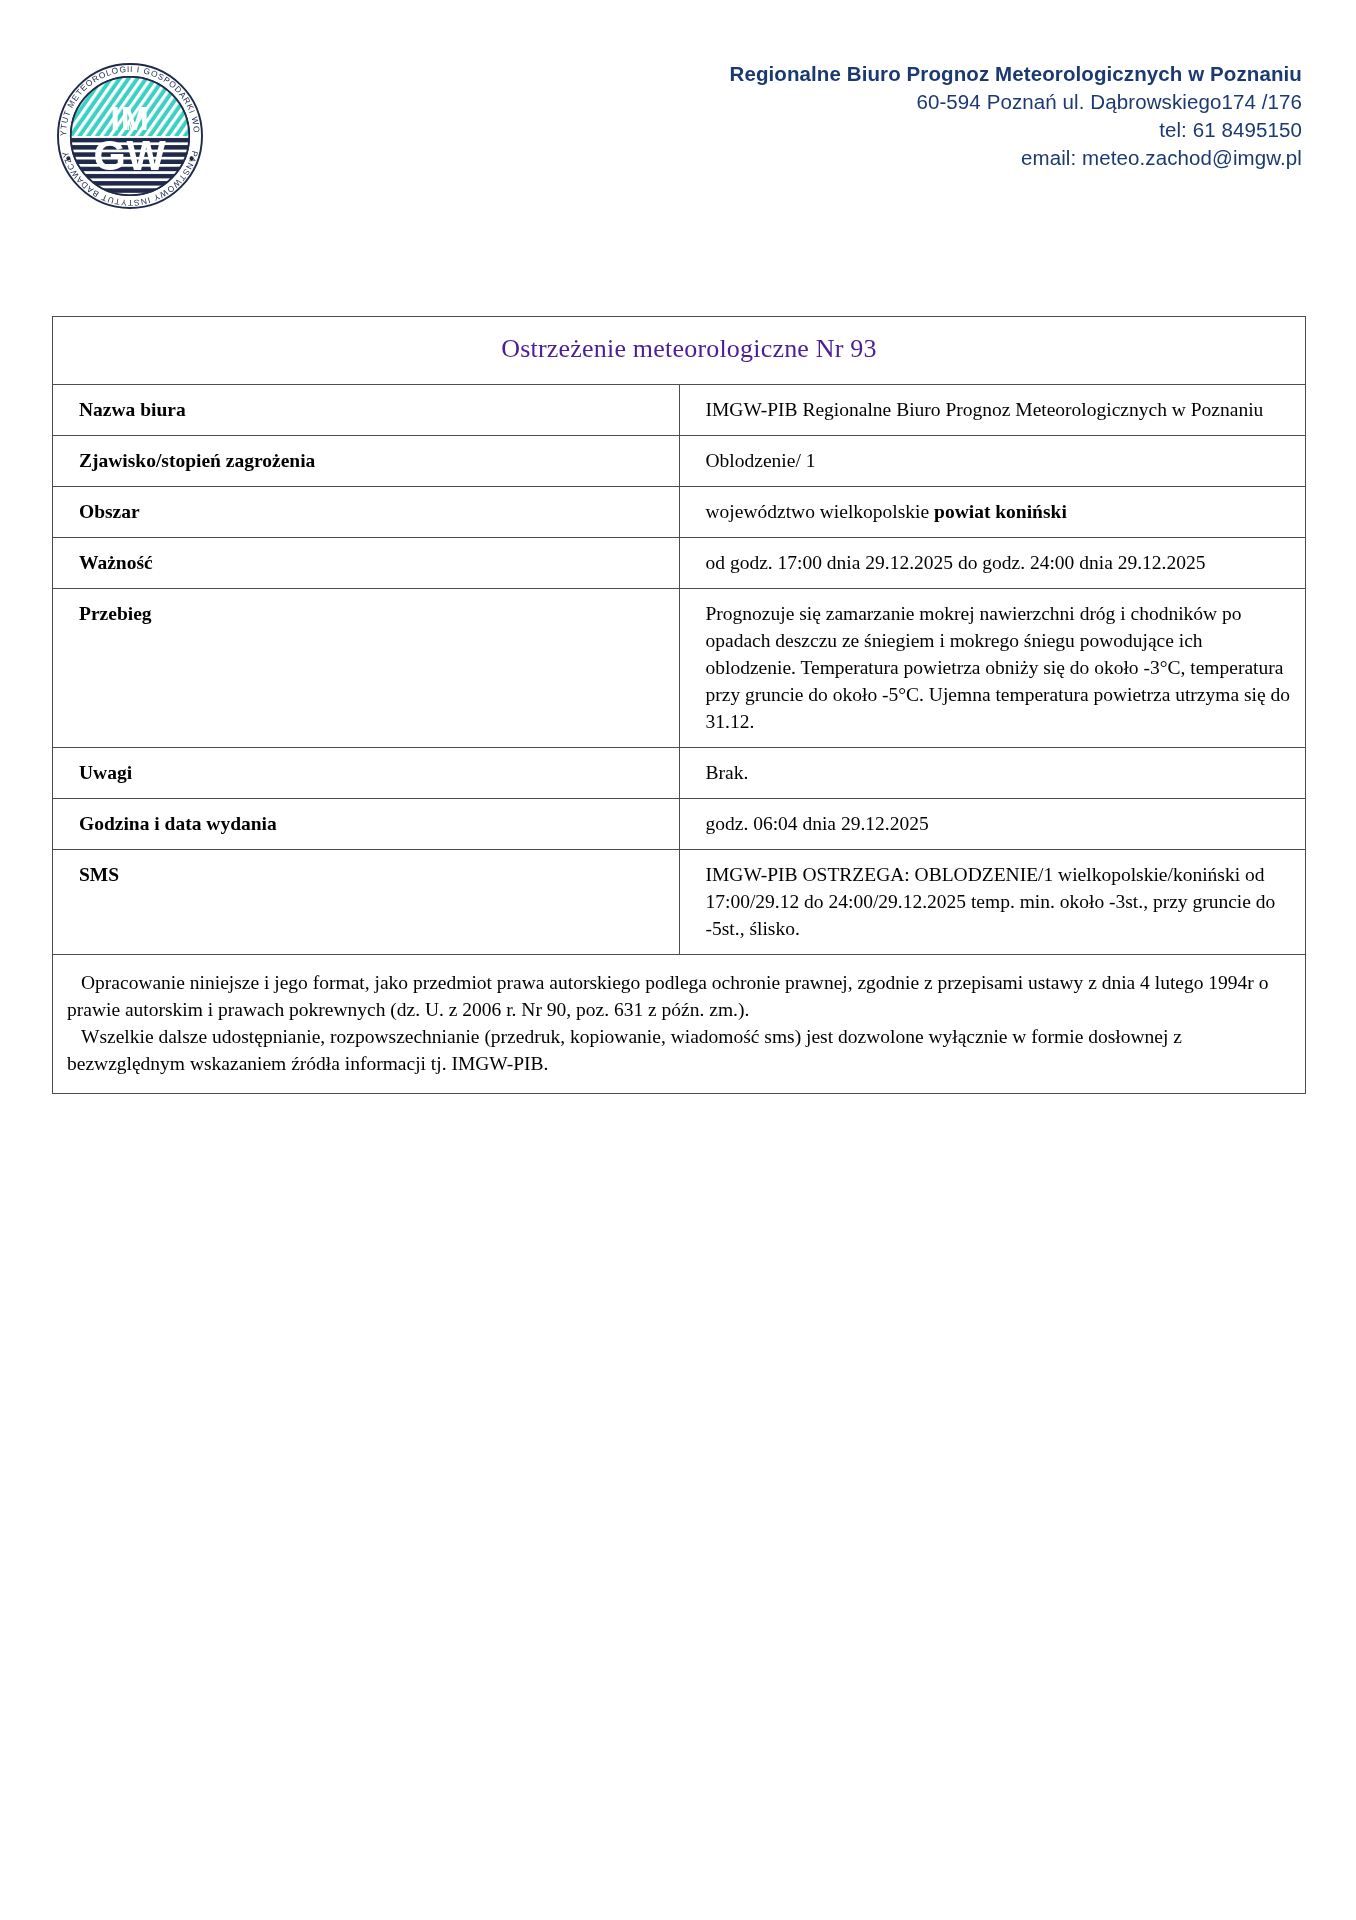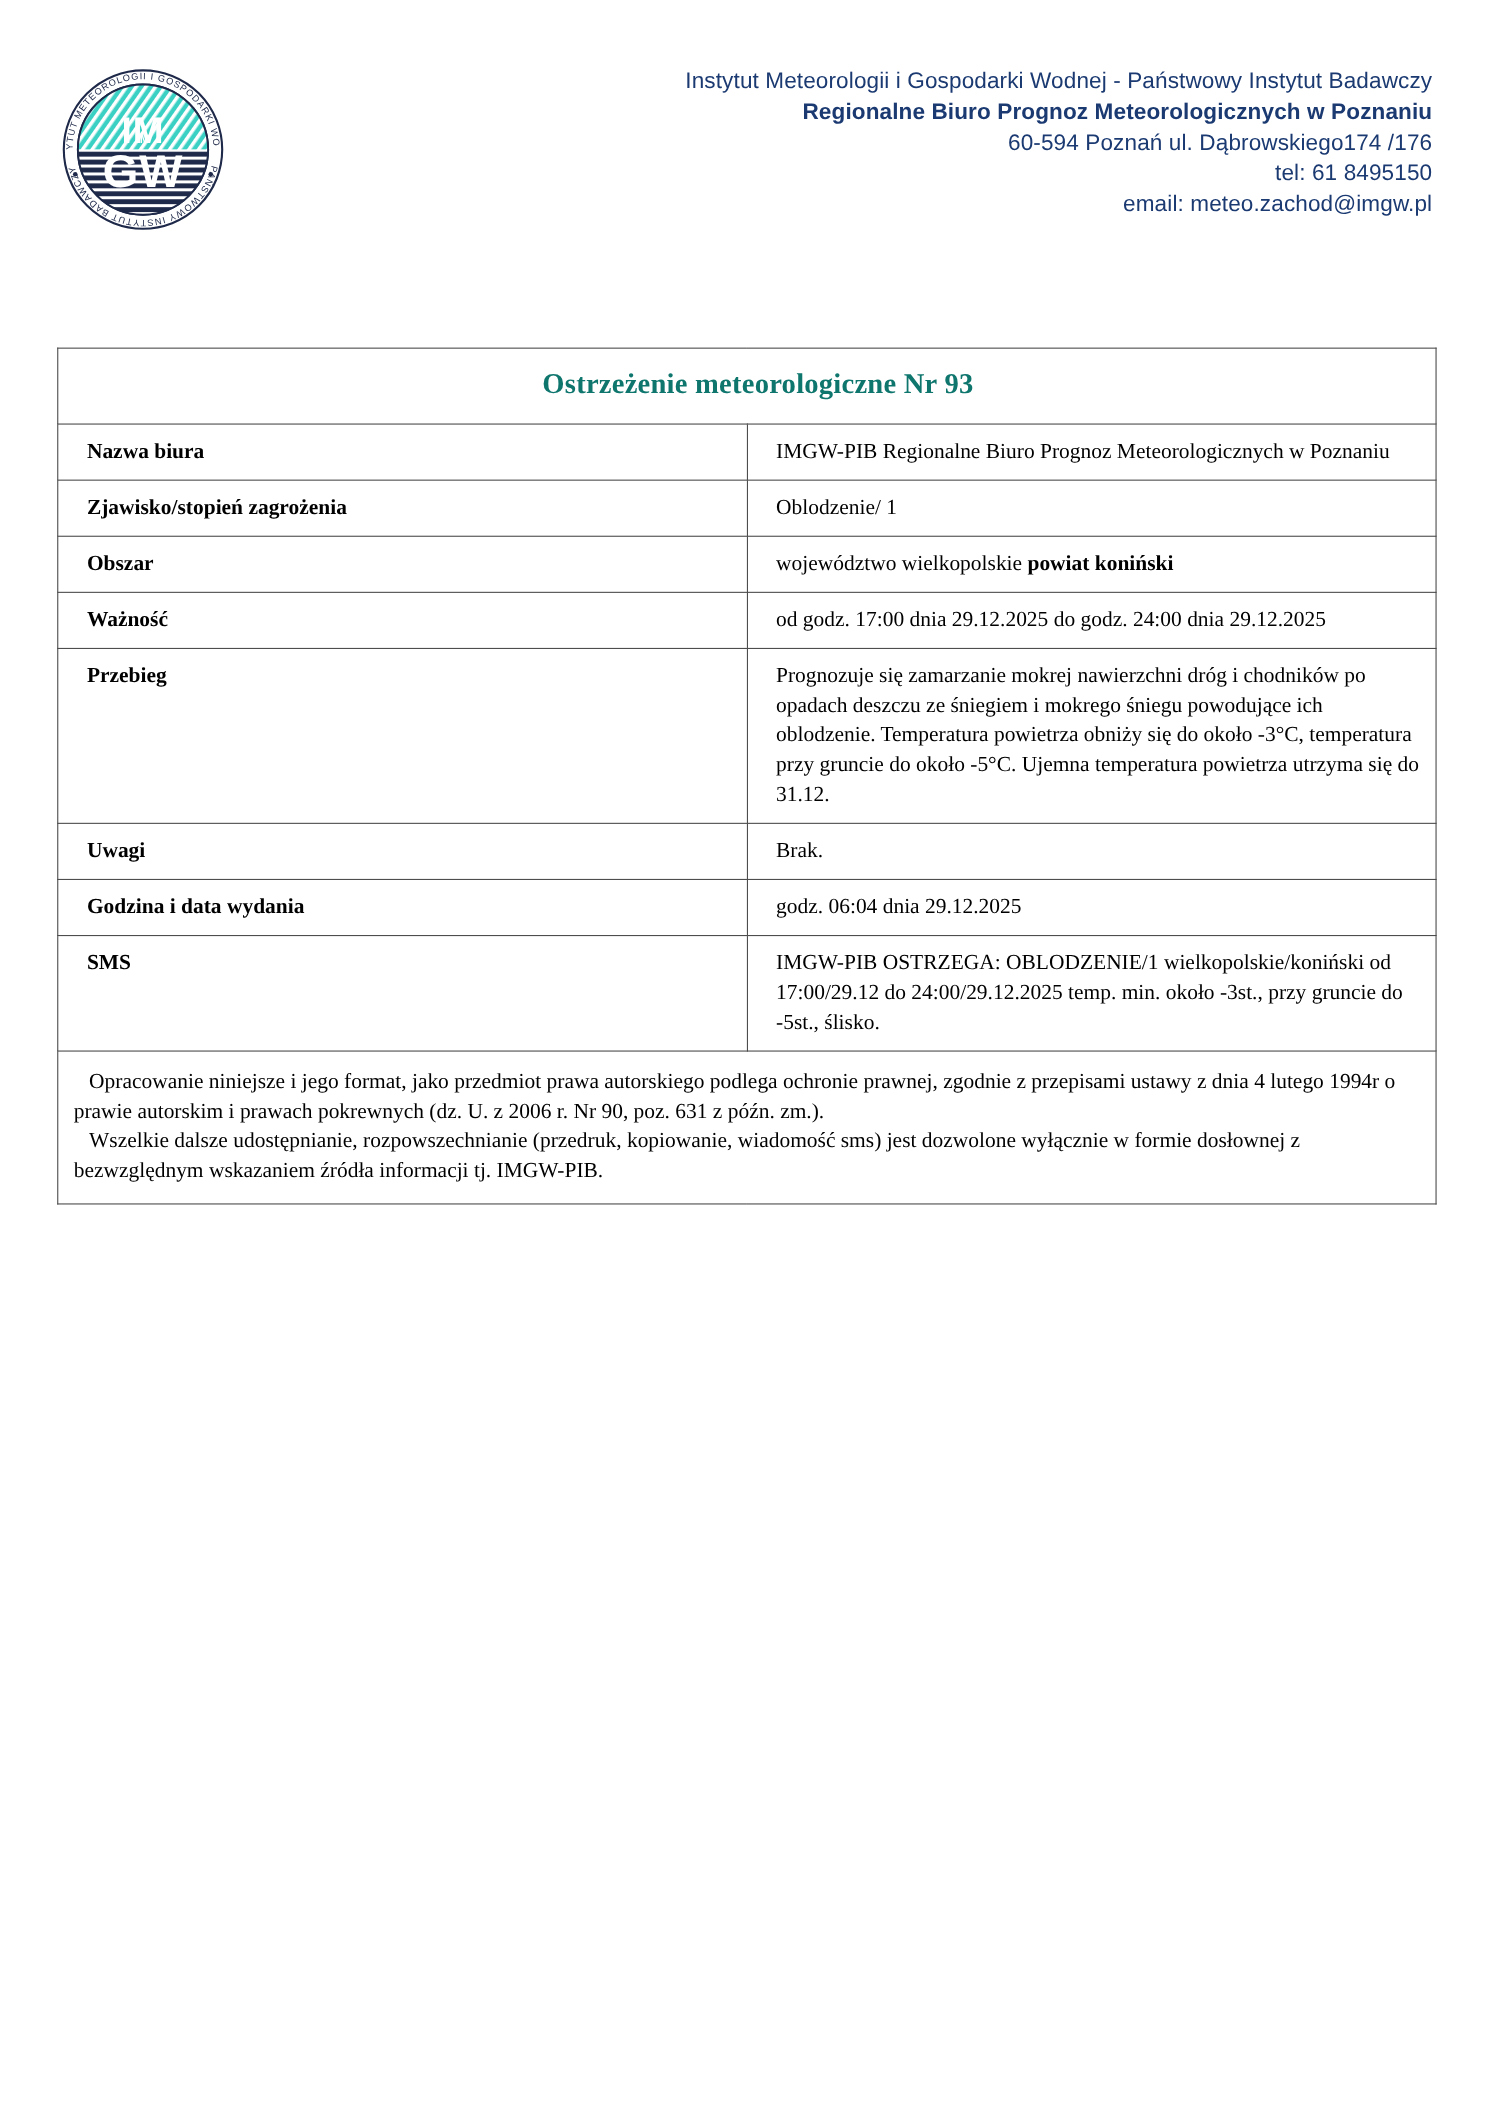--- a/index.html
+++ b/index.html
@@ -68,22 +68,22 @@
   .doc-table td.label {
     width: 318px;
     font-weight: bold;
     font-size: 19.5px;
   }
   .title-cell {
     text-align: center;
     padding: 18px 0 20px 0 !important;
   }
   .title-cell .title {
-    color: #0f766e;
-    font-weight: bold;
+    color: #4c1d95;
+    font-weight: normal;
     font-size: 26px;
     letter-spacing: 0.2px;
     margin-left: 20px;
   }
   .bold-inline { font-weight: bold; }
 
   .footer-cell {
     padding: 14px 16px 16px 14px !important;
     font-size: 19.5px;
     line-height: 28px;
@@ -134,21 +134,20 @@
       </text>
       <text font-family="'Liberation Sans', sans-serif" font-size="10.5" fill="#1f2a4a" letter-spacing="1.1">
         <textPath href="#arcBot" startOffset="50%" text-anchor="middle">PAŃSTWOWY INSTYTUT BADAWCZY</textPath>
       </text>
       <circle cx="23" cy="128" r="2.6" fill="#1f2a4a"></circle>
       <circle cx="177" cy="128" r="2.6" fill="#1f2a4a"></circle>
     </svg>
   </div>
 
   <div class="header-text">
-    <div class="line">Instytut Meteorologii i Gospodarki Wodnej - Państwowy Instytut Badawczy</div>
     <div class="line bold">Regionalne Biuro Prognoz Meteorologicznych w Poznaniu</div>
     <div class="line">60-594 Poznań ul. Dąbrowskiego174 /176</div>
     <div class="line">tel: 61 8495150</div>
     <div class="line">email: meteo.zachod@imgw.pl</div>
   </div>
 </div>
 
 <table class="doc-table">
   <tbody>
     <tr>

